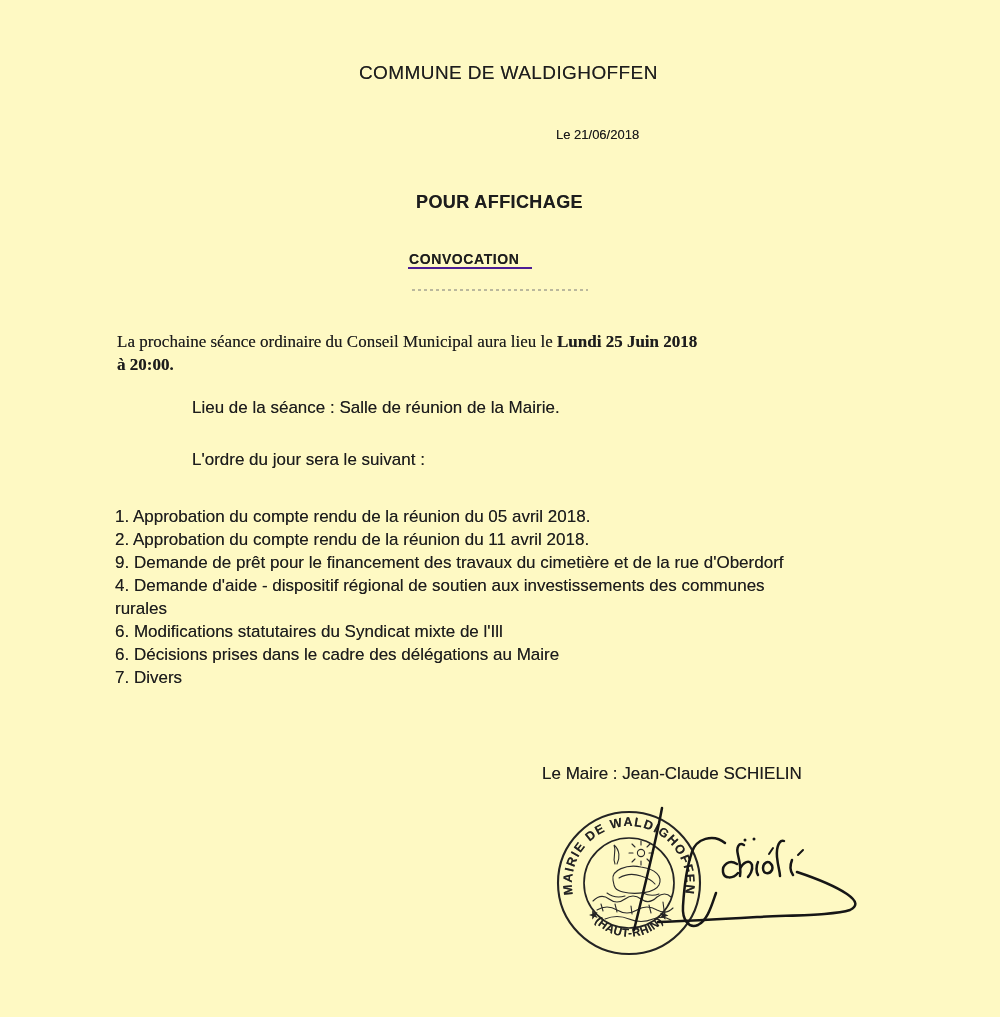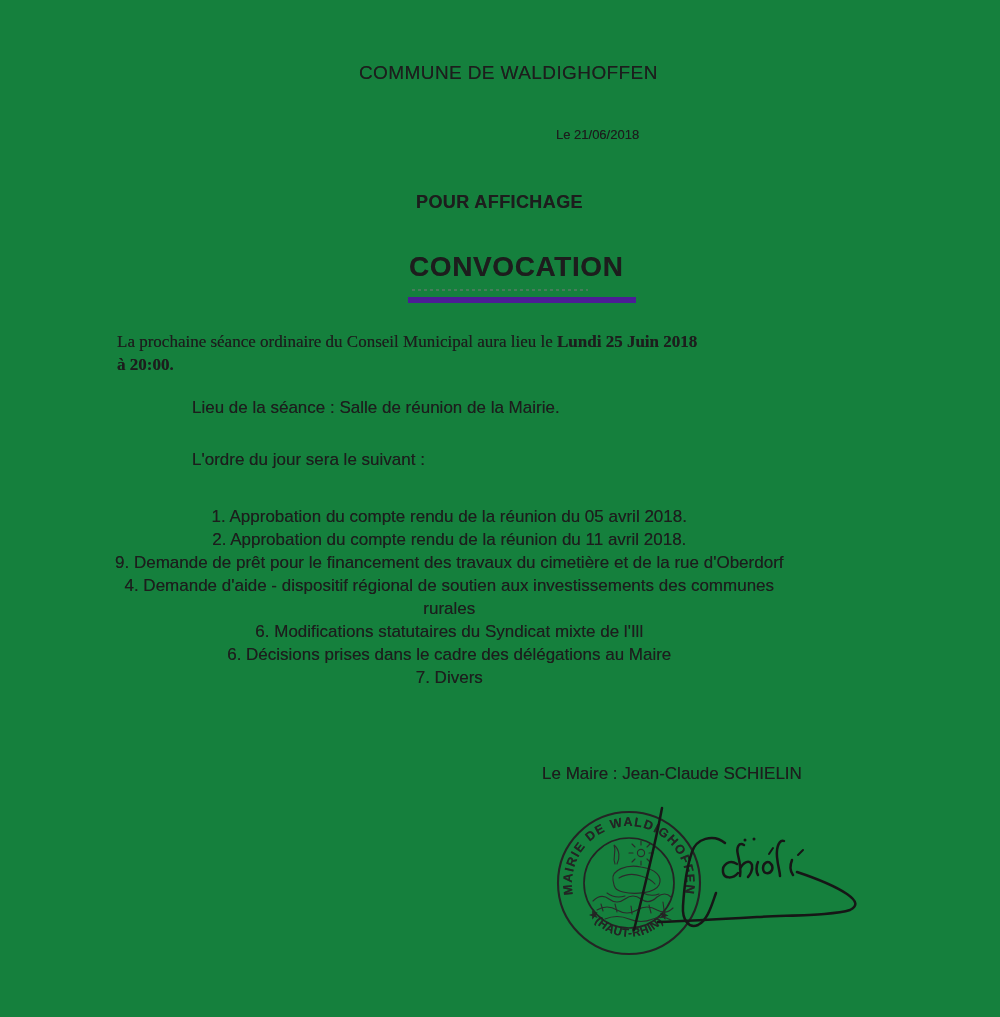--- a/index.html
+++ b/index.html
@@ -1,36 +1,36 @@
 <!DOCTYPE html>
 <html><head>
 <meta charset="utf-8">
 <style>
   html,body{margin:0;padding:0;background:#ffffff;}
   .page{
-    position:relative;width:1000px;height:1017px;background:#15803d;overflow:hidden;
+    position:relative;width:1000px;height:1017px;background:#fef9c3;overflow:hidden;
     font-family:"Liberation Sans","DejaVu Sans",sans-serif;color:#1d1d1d;
     text-shadow:0 0 .5px rgba(25,25,25,.6);
   }
   .abs{position:absolute;white-space:nowrap;}
   .commune{left:359px;top:62px;font-size:19px;letter-spacing:.4px;}
   .dateline{left:556px;top:127px;font-size:13px;}
   .affichage{left:416px;top:192px;font-size:18px;font-weight:bold;letter-spacing:.4px;}
   .title{
-    left:408px;top:251px;font-size:28px;font-weight:bold;letter-spacing:.6px;
-    border-bottom:6px solid #4c1d95;padding:0 12px 14px 1px;
+    left:408px;top:251px;font-size:14px;font-weight:bold;letter-spacing:.6px;
+    border-bottom:2px solid #4c1d95;padding:0 12px 0 1px;
   }
   .title-artifact{left:412px;top:289px;width:176px;height:2px;
     background:repeating-linear-gradient(90deg,rgba(120,120,120,.5) 0 3px,rgba(120,120,120,0) 3px 6px);}
   .body-text{font-size:17px;line-height:23px;}
   .intro{left:117px;top:330px;font-family:Liberation Serif, serif;}
   .b{font-weight:bold;}
   .lieu{left:192px;top:396px;text-align:center;}
   .ordre{left:192px;top:448px;text-align:center;}
-  .agenda{left:115px;top:505px;text-align:center;}
+  .agenda{left:115px;top:505px;}
   .agenda .line{height:23px;}
   .maire{left:542px;top:764px;font-size:17px;}
   .stampsig{left:535px;top:798px;}
   .stamp-arc-text{font-size:12.6px;letter-spacing:1.4px;fill:#242424;font-weight:bold;}
   .stamp-arc-text-bottom{font-size:11.5px;letter-spacing:.6px;fill:#242424;font-weight:bold;}
 </style>
 </head>
 <body>
 
 <div class="page">

